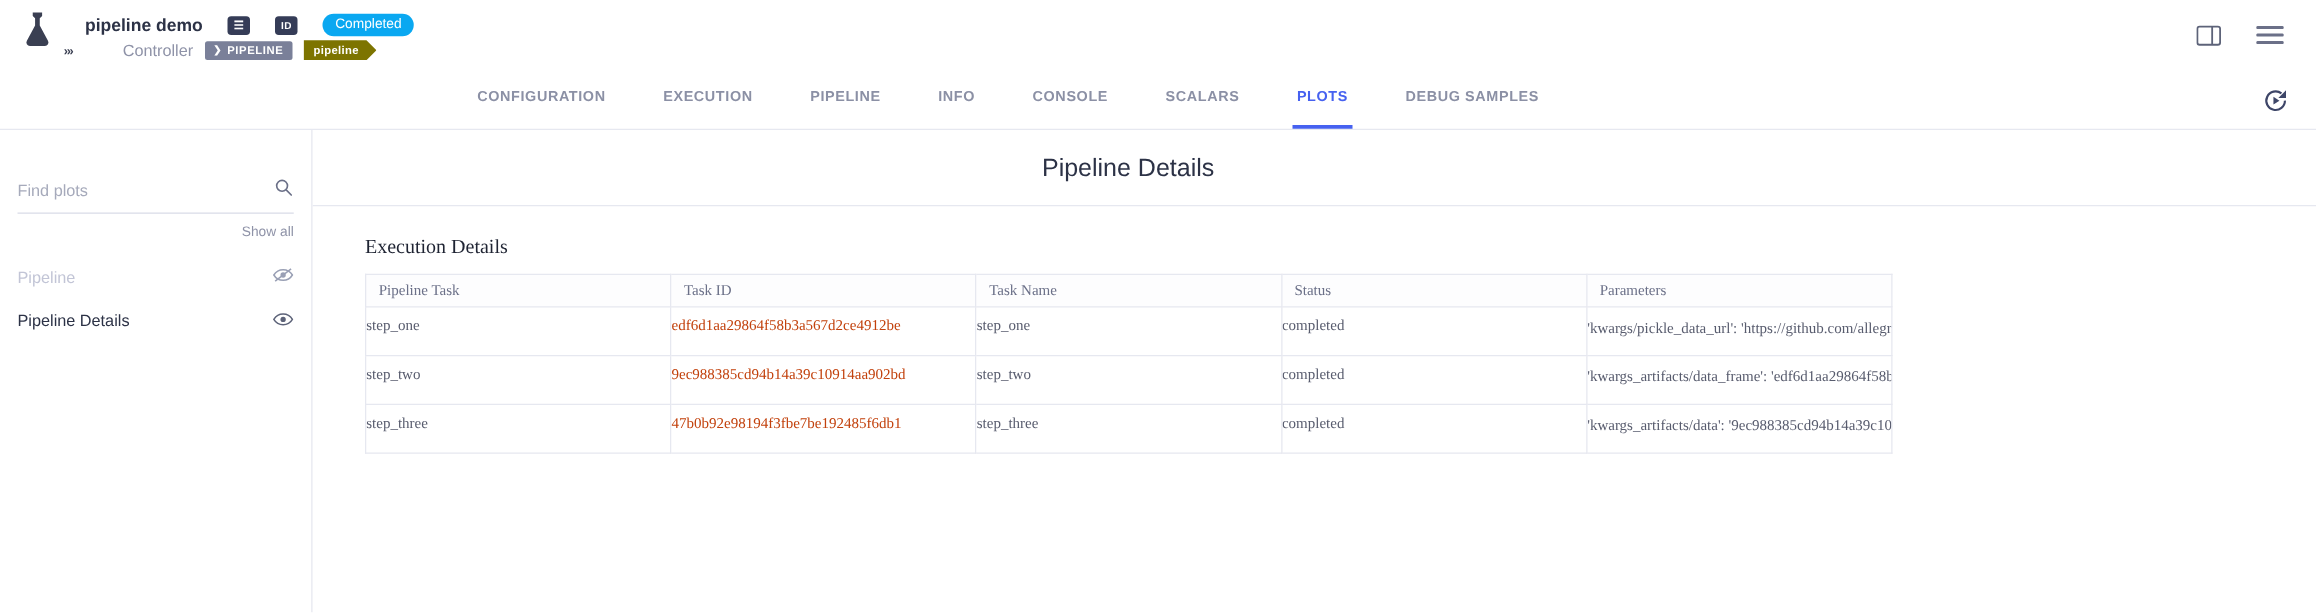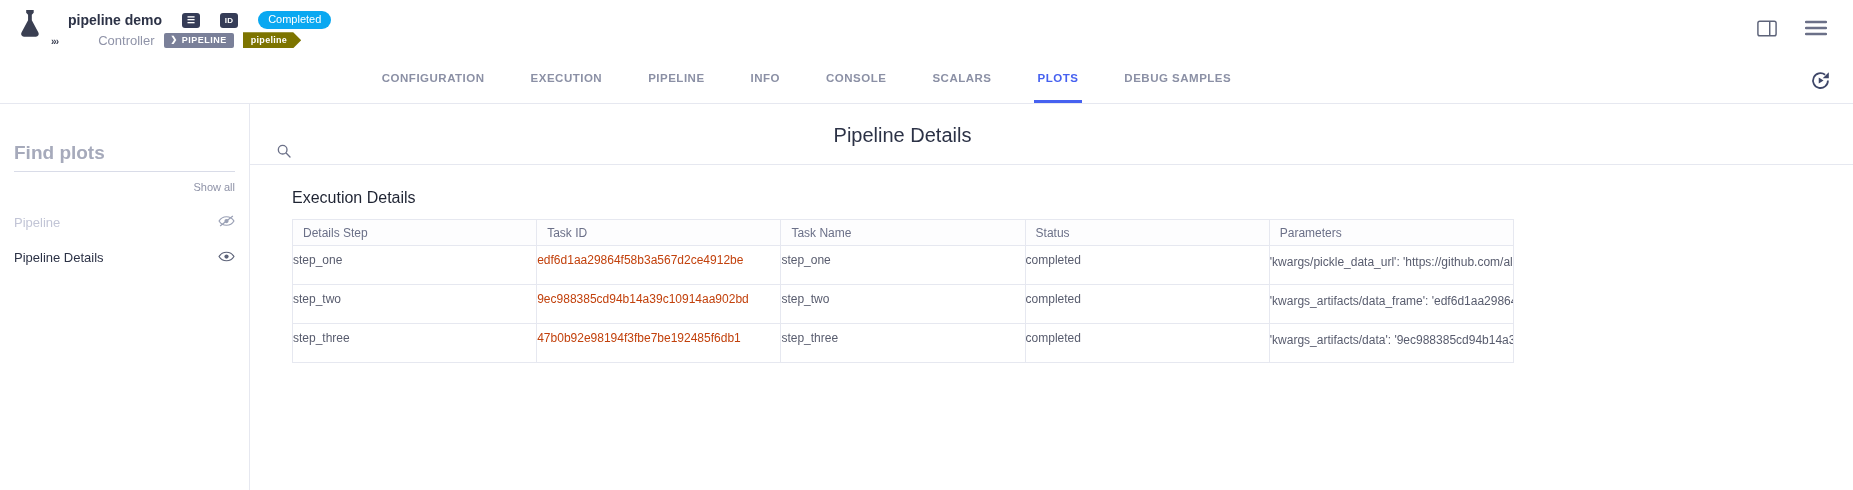--- a/index.html
+++ b/index.html
@@ -89,42 +89,42 @@
     padding:38px 14px 0 14px;
   }
   .search-row {
     display:flex; align-items:center;
     border-bottom:1px solid #d9dce8;
     padding-bottom:7px;
   }
   .search-row input {
     border:none; outline:none; flex:1;
     font-family:"Liberation Sans", sans-serif;
-    font-size:19px; color:#2c3246; background:transparent;font-weight:bold;
+    font-size:13px; color:#2c3246; background:transparent;
   }
   .search-row input::placeholder { color:#a6aabb; }
   .show-all {
     text-align:right; font-size:11px; color:#8f93a8;
     margin-top:9px; cursor:pointer;
   }
   .side-list { margin-top:12px; }
   .side-item {
     display:flex; align-items:center; justify-content:space-between;
     height:35px; font-size:13px; cursor:pointer;
   }
   .side-item .lbl { color:#2c3246; }
   .side-item.muted .lbl { color:#c2c5d6; }
 
   .main { flex:1; padding-top:20px; overflow:hidden; }
   .main-title {
     width:1221px; margin-left:42px;
     text-align:center; font-size:20px; font-weight:normal; color:#2c3246;
   }
   .divider { margin-top:17px; border:none; border-top:1px solid #e6e8f0; }
-  .section { margin:24px 0 0 42px; width:1222px; }
+  .section { margin:24px 0 0 42px; width:1222px;font-family:Liberation Serif, serif; }
   .section-title { font-size:16px; color:#1f2433; margin-bottom:12px; font-weight:normal; }
 
   table.exec {
     width:100%; border-collapse:collapse; table-layout:fixed; background:#fff;
   }
   table.exec th, table.exec td { border:1px solid #e6e8f0; text-align:left; }
   table.exec th {
     font-size:12px; font-weight:normal; color:#6b7088;
     padding:5px 10px; height:26px; background:#fdfdfe;
   }
@@ -240,21 +240,21 @@
   <main class="main">
     <h1 class="main-title">Pipeline Details</h1>
     <hr class="divider">
 
     <section class="section">
       <h2 class="section-title">Execution Details</h2>
 
       <table class="exec">
         <thead>
           <tr>
-            <th>Details Step</th>
+            <th>Pipeline Task</th>
             <th>Task ID</th>
             <th>Task Name</th>
             <th>Status</th>
             <th>Parameters</th>
           </tr>
         </thead>
         <tbody>
           <tr>
             <td>step_one</td>
             <td class="task-id">

